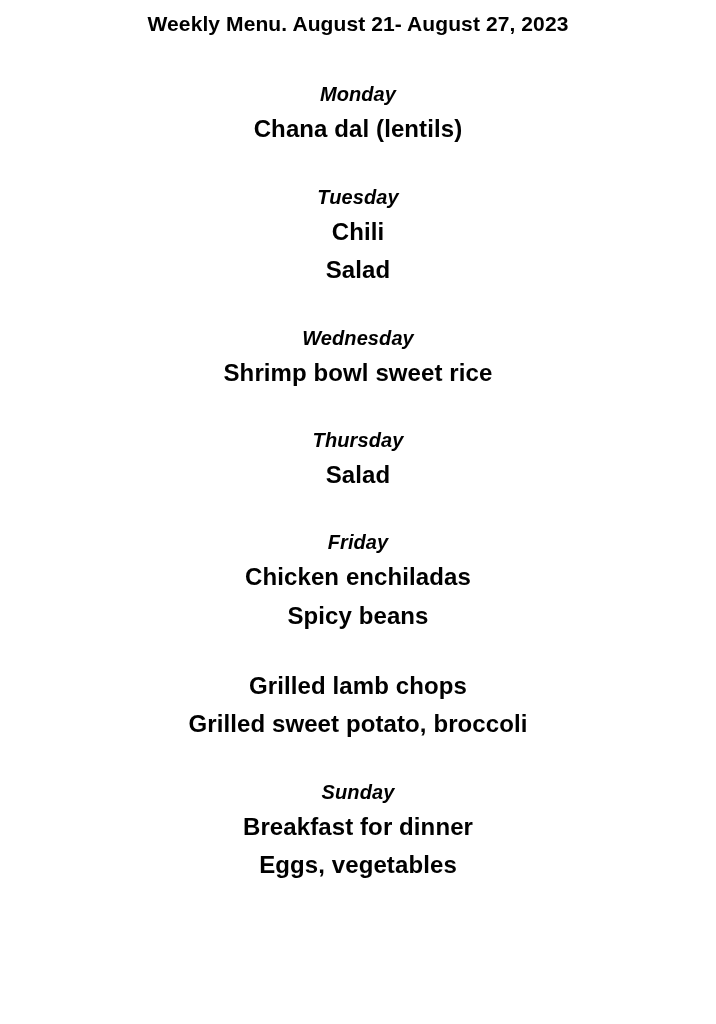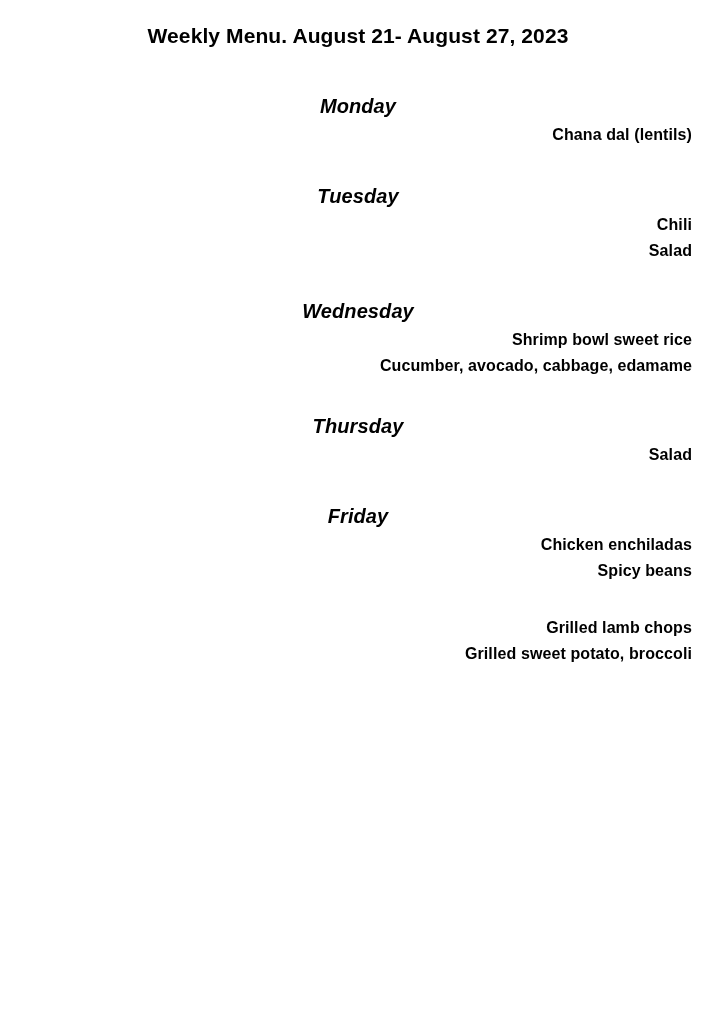--- a/index.html
+++ b/index.html
@@ -11,21 +11,21 @@
     width: 716px;
     height: 1024px;
     font-family: "Liberation Sans", sans-serif;
     color: #000000;
     overflow: hidden;
   }
   .page {
     width: 716px;
     height: 1024px;
     box-sizing: border-box;
-    padding: 22px 24px 0 24px;
+    padding: 10px 24px 0 24px;
     background: #ffffff;
   }
   .doc-title {
     text-align: center;
     font-size: 21px;
     font-weight: bold;
     line-height: 1.35;
     letter-spacing: 0.1px;
     margin: 0 0 40px 0;
   }
@@ -34,25 +34,24 @@
     margin: 0 0 32px 0;
   }
   .day-name {
     font-size: 20px;
     font-weight: bold;
     line-height: 1.6;
     letter-spacing: 0.1px;
     font-style: italic;
   }
   .day-line {
-    font-size: 16px;
+    font-size: 24px;
     font-weight: bold;
     line-height: 1.6;
     letter-spacing: 0.1px;
-    text-align: right;
   }
 </style>
 </head>
 <body>
 
 <div class="page">
 
   <div class="doc-title">Weekly Menu. August 21- August 27, 2023</div>
 
   <div class="day-block">
@@ -62,33 +61,37 @@
 
   <div class="day-block">
     <div class="day-name">Tuesday</div>
     <div class="day-line">Chili</div>
     <div class="day-line">Salad</div>
   </div>
 
   <div class="day-block">
     <div class="day-name">Wednesday</div>
     <div class="day-line">Shrimp bowl sweet rice</div>
-    <div class="day-line">Cucumber, avocado, cabbage, edamame</div>
   </div>
 
   <div class="day-block">
     <div class="day-name">Thursday</div>
     <div class="day-line">Salad</div>
   </div>
 
   <div class="day-block">
     <div class="day-name">Friday</div>
     <div class="day-line">Chicken enchiladas</div>
     <div class="day-line">Spicy beans</div>
   </div>
 
   <div class="day-block">
     <div class="day-line">Grilled lamb chops</div>
     <div class="day-line">Grilled sweet potato, broccoli</div>
   </div>
 
+  <div class="day-block">
+    <div class="day-name">Sunday</div>
+    <div class="day-line">Breakfast for dinner</div>
+    <div class="day-line">Eggs, vegetables</div>
+  </div>
 
 </div>
 
 </body></html>

